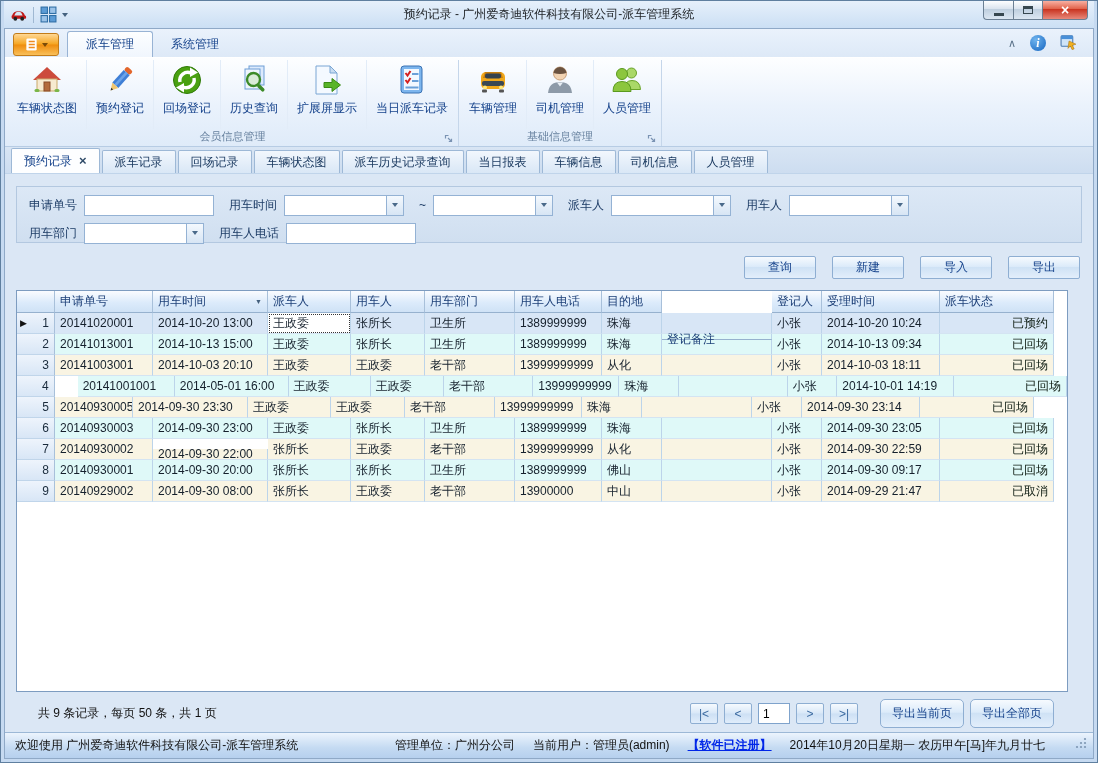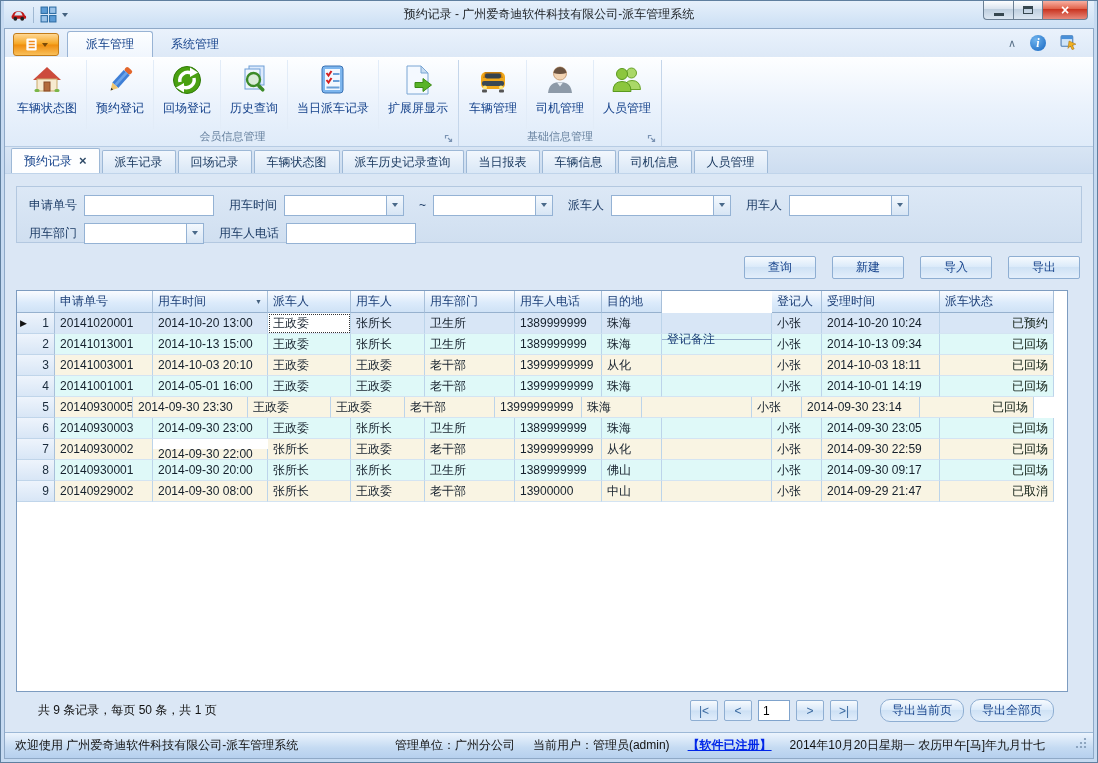--- a/index.html
+++ b/index.html
@@ -111,21 +111,21 @@
   .st-returned  { background-image:linear-gradient(to right, var(--green), var(--green) 52%, rgba(16,156,60,0) 98%); }
   .st-cancelled { background-image:linear-gradient(to right, var(--red), var(--red) 45%, rgba(242,55,42,0) 95%); }
 
   
   .cfooter { margin-top:7px; display:flex; align-items:center; }
   .summary { padding-left:22px; color:#111; }
   .pager { margin-left:auto; display:flex; align-items:center; gap:6px; padding-right:28px; }
   .pbtn { min-width:28px; height:21px; border:1px solid #8eaed2; border-radius:2px; color:#3b6aa0; font:inherit;
     background:linear-gradient(#f6fafe,#d9e8f8 48%,#cde0f4 52%,#e0edfb); }
   .pval { width:32px; height:21px; border:1px solid #7fa3cc; text-align:left; padding:0 4px; font:inherit; }
-  .pexp { width:84px; height:23px; border:1px solid #8eaed2; border-radius:10px; color:#15428b; font:inherit;
+  .pexp { width:84px; height:29px; border:1px solid #8eaed2; border-radius:5px; color:#15428b; font:inherit;
     background:linear-gradient(#f6fafe,#dcebfa 45%,#cfe2f5 50%,#e2eefb); }
   .pgap { width:10px; }
 
   
   .statusbar { height:26px; background:linear-gradient(#ecf4fd,#c4daf2 60%,#b6d0ee); border-top:1px solid #9cb8d6;
     display:flex; align-items:center; padding:0 6px 0 10px; color:#111; }
   .sb-right { margin-left:auto; display:flex; align-items:flex-start; gap:18px; }
   .license { color:#0026e8; font-weight:bold; text-decoration:underline; cursor:pointer; }
   .grip { margin-left:12px; width:12px; height:12px; display:flex; }
 </style>
@@ -244,40 +244,40 @@
                   <rect x="7" y="5" width="15" height="20" fill="#eef5fd" stroke="#6e9ed6"></rect>
                   <circle cx="15.5" cy="15.5" r="6.5" fill="rgba(190,225,170,0.45)" stroke="#3c8a28" stroke-width="2.4"></circle>
                   <rect x="20" y="19.4" width="9" height="3.6" rx="1.8" transform="rotate(45 20.5 20.5)" fill="#3c8a28"></rect>
                 </svg>
               </span>
               <span class="rlabel">历史查询</span>
             </div>
             <div class="rbtn">
               <span class="ricon">
                 <svg viewBox="0 0 32 32">
+                  <path d="M5 2 h14 l7 7 v21 H5z" fill="#f4f9ff" stroke="#7aa6d4"></path>
+                  <path d="M19 2 l7 7 h-7z" fill="#c8ddf2" stroke="#7aa6d4"></path>
+                  <polygon points="13,18.5 21,18.5 21,14.5 29.5,21 21,27.5 21,23.5 13,23.5" fill="#58b428" stroke="#3a8a14"></polygon>
+                </svg>
+              </span>
+              <span class="rlabel">扩展屏显示</span>
+            </div>
+            <div class="rbtn">
+              <span class="ricon">
+                <svg viewBox="0 0 32 32">
                   <rect x="5" y="2" width="21" height="27" rx="3" fill="#7db6ee" stroke="#3a72b4"></rect>
                   <rect x="8" y="5" width="15" height="21" fill="#f2f8ff"></rect>
                   <path d="M9.5 9 l2 2.5 3-4.5" stroke="#d42020" stroke-width="2" fill="none"></path>
                   <rect x="16" y="9" width="6.5" height="2" fill="#6aa0d8"></rect>
                   <path d="M9.5 16 l2 2.5 3-4.5" stroke="#d42020" stroke-width="2" fill="none"></path>
                   <rect x="16" y="16" width="6.5" height="2" fill="#6aa0d8"></rect>
                   <rect x="9.5" y="22.5" width="13" height="2" fill="#6aa0d8"></rect>
                 </svg>
               </span>
               <span class="rlabel">当日派车记录</span>
-            </div>
-            <div class="rbtn">
-              <span class="ricon">
-                <svg viewBox="0 0 32 32">
-                  <path d="M5 2 h14 l7 7 v21 H5z" fill="#f4f9ff" stroke="#7aa6d4"></path>
-                  <path d="M19 2 l7 7 h-7z" fill="#c8ddf2" stroke="#7aa6d4"></path>
-                  <polygon points="13,18.5 21,18.5 21,14.5 29.5,21 21,27.5 21,23.5 13,23.5" fill="#58b428" stroke="#3a8a14"></polygon>
-                </svg>
-              </span>
-              <span class="rlabel">扩展屏显示</span>
             </div>
           </div>
           <div class="rcaption">会员信息管理<span class="launcher"><svg viewBox="0 0 10 10">
                 <path d="M1.5 4.5 V1.5 H4.5" fill="none" stroke="#7a93b3" stroke-width="1.2"></path>
                 <path d="M4 4 l3.5 3.5 M7.5 4.8 V7.5 H4.8" fill="none" stroke="#7a93b3" stroke-width="1.2"></path>
               </svg></span></div>
         </div>
         <div class="rgroup">
           <div class="rbuttons">
             <div class="rbtn">
@@ -493,21 +493,21 @@
               <div class="gcell" style="width: 60px;">从化</div>
               <div class="gcell" style="width: 110px;"></div>
               <div class="gcell" style="width: 50px;">小张</div>
               <div class="gcell" style="width: 118px;">2014-10-03 18:11</div>
               <div class="gcell st st-returned" style="width: 114px;">已回场</div>
             </div>
             <div class="grow even">
               <div class="gind" style="width: 38px;">
                 <span>4</span>
               </div>
-              <div class="gcell" style="width: 98px;">20141001001</div>
+              <div class="gcell" style="width: 98px; margin-left: 23px;">20141001001</div>
               <div class="gcell" style="width: 115px;">2014-05-01 16:00</div>
               <div class="gcell" style="width: 83px;">王政委</div>
               <div class="gcell" style="width: 74px;">王政委</div>
               <div class="gcell" style="width: 90px;">老干部</div>
               <div class="gcell" style="width: 87px;">13999999999</div>
               <div class="gcell" style="width: 60px;">珠海</div>
               <div class="gcell" style="width: 110px;"></div>
               <div class="gcell" style="width: 50px;">小张</div>
               <div class="gcell" style="width: 118px;">2014-10-01 14:19</div>
               <div class="gcell st st-returned" style="width: 114px;">已回场</div>

